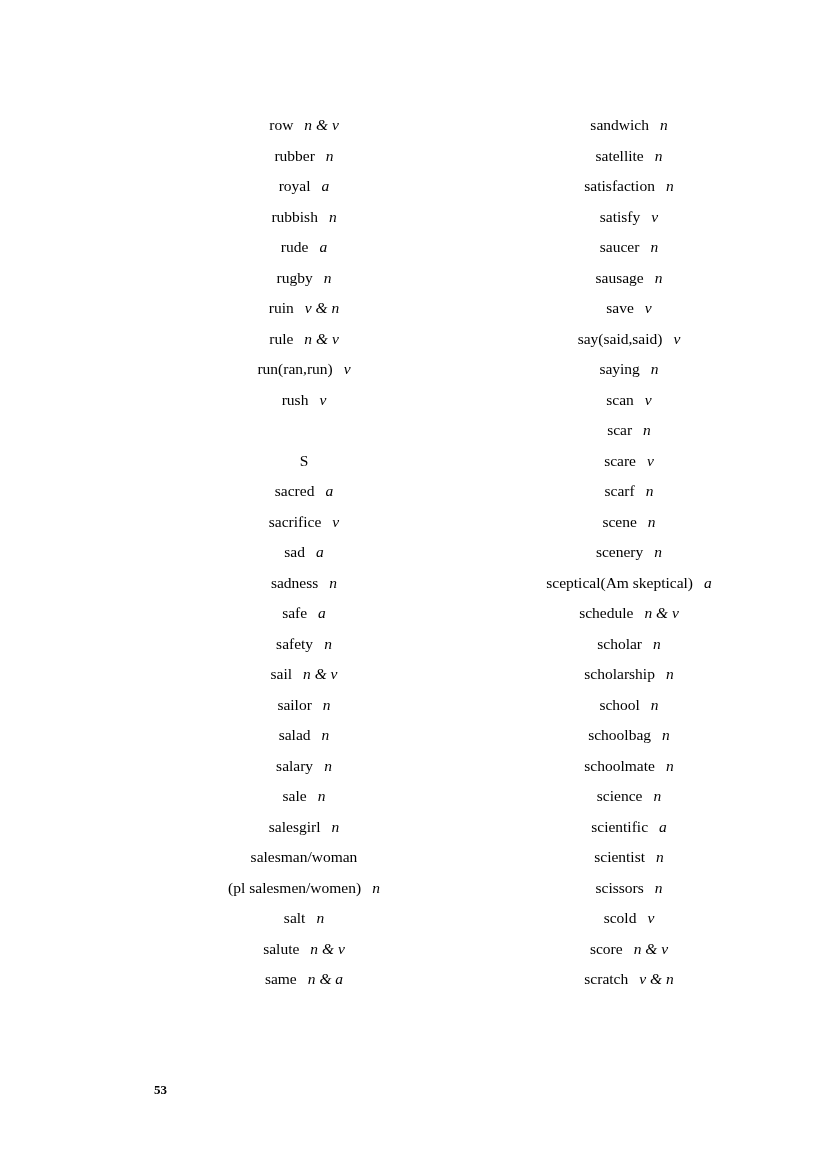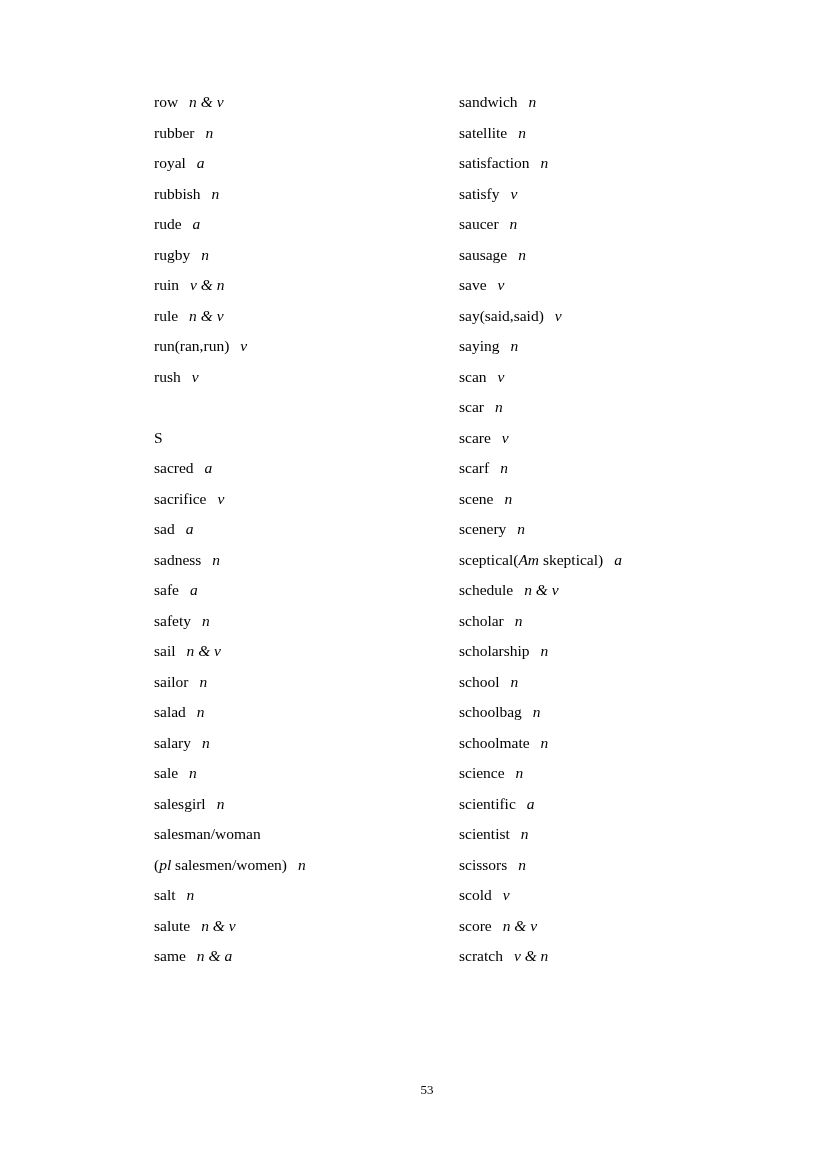--- a/index.html
+++ b/index.html
@@ -16,43 +16,44 @@
     font-size: 15.5px;
     color: #000000;
   }
   .page {
     position: absolute;
     inset: 0;
     background: #ffffff;
   }
   .column {
     position: absolute;
-    top: 87px;
+    top: 110px;
+    text-align: center;
   }
   .col-left  { left: 154px; width: 300px; }
   .col-right { left: 459px; width: 340px; }
   .entry {
     height: 30.53px;
     line-height: 30.53px;
     white-space: nowrap;
   }
   .word { font-style: normal; }
-  .it   { font-style: italic; }
+  .it   { }
   .pos  {
     font-style: italic;
     margin-left: 11px;
   }
   .footer {
     position: absolute;
     top: 1081px;
     left: 154px;
     width: 546px;
-    text-align: center;
     font-size: 13px;
     line-height: 18px;
+    font-weight: bold;
   }
 </style>
 </head>
 <body>
 
 <div class="page">
   <div class="column col-left">
       <div class="entry"><span class="word"><span>row</span></span><span class="pos">n &amp; v</span></div>
       <div class="entry"><span class="word"><span>rubber</span></span><span class="pos">n</span></div>
       <div class="entry"><span class="word"><span>royal</span></span><span class="pos">a</span></div>

